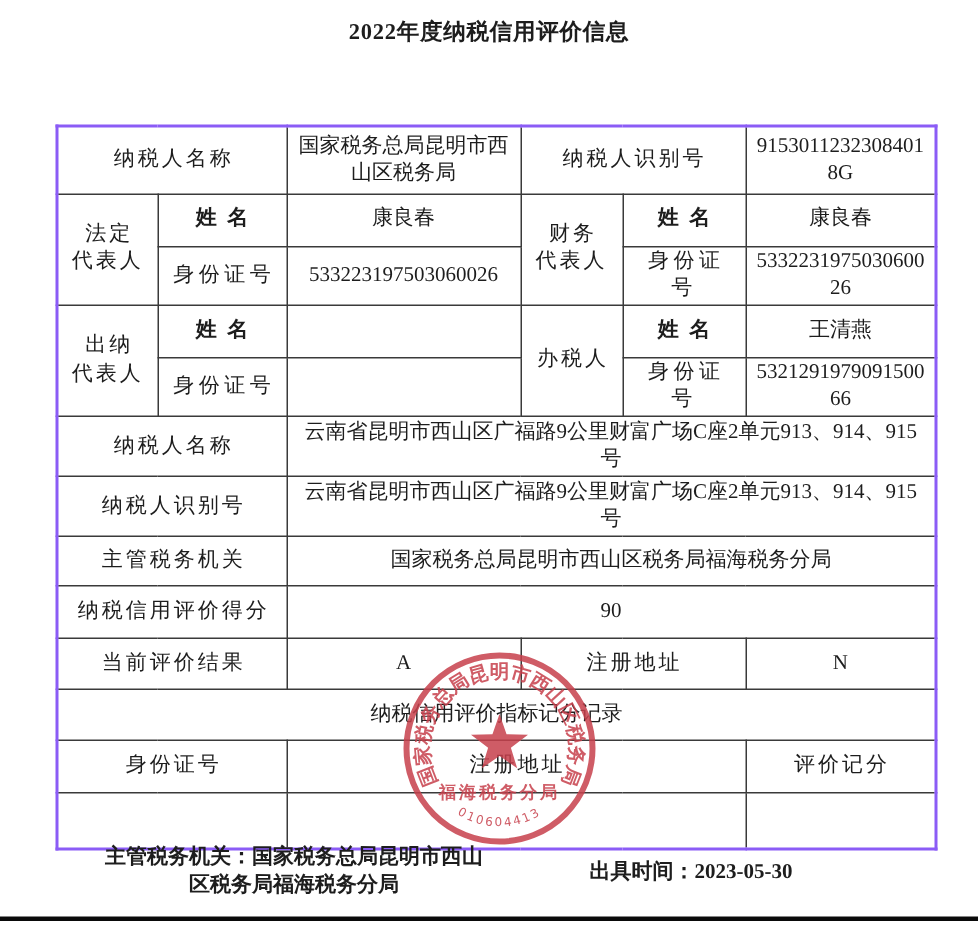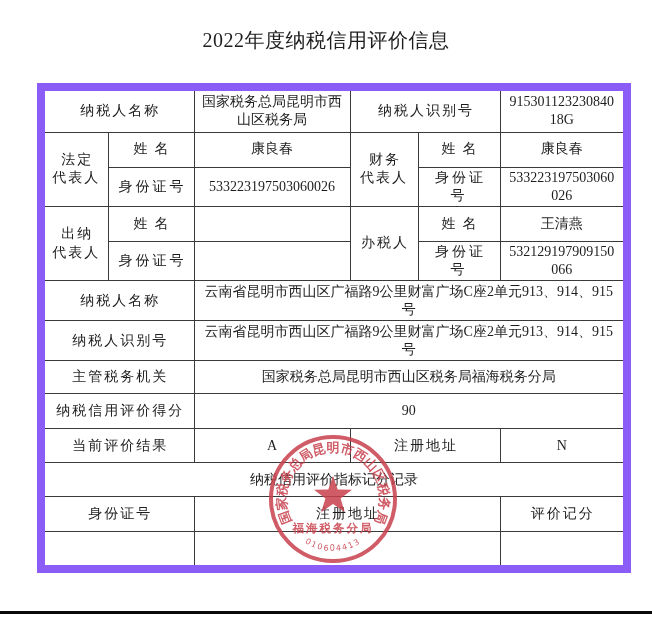--- a/index.html
+++ b/index.html
@@ -6,49 +6,49 @@
   .page {
     position: relative;
     width: 652px;
     height: 620px;
     background: #ffffff;
     overflow: hidden;
     font-family: "Liberation Serif", "DejaVu Serif", serif;
     color: #1d1d1d;
   }
   .title {
-    margin: 16px;
+    margin: 1px;
     padding-top: 11px;
     text-align: center;
-    font-size: 20px;
-    font-weight: normal;
+    font-size: 15px;
+    font-weight: bold;
     letter-spacing: 0.5px;
   }
   table.doc {
     position: absolute;
     left: 37px;
     top: 83px;
     width: 586px;
     border-collapse: collapse;
     table-layout: fixed;
-    border: 8px solid #8b5cf6;
+    border: 2px solid #8b5cf6;
   }
   table.doc td {
     border: 1.5px solid #3a3a3a;
     text-align: center;
     vertical-align: middle;
     font-size: 14px;
     line-height: 1.3;
     padding: 1px 6px;
     white-space: pre-line;
     word-break: break-all;
     overflow: hidden;
   }
   td.lbl { letter-spacing: 2px; text-indent: 2px; }
-  td.ls-wide { letter-spacing: 7px; text-indent: 7px; }
+  td.ls-wide { letter-spacing: 7px; text-indent: 7px; font-weight: bold; }
   td.ls-med { letter-spacing: 3px; text-indent: 3px; }
   td.addr { padding: 1px 16px; }
   tr.h45 { height: 45px; } tr.h40 { height: 40px; } tr.h37 { height: 37px; }
   tr.h35 { height: 35px; } tr.h34 { height: 34px; } tr.h33 { height: 33px; }
   .footer {
     position: absolute;
     left: 37px;
     top: 563px;
     width: 586px;
     display: flex;
@@ -190,16 +190,21 @@
     <text class="arc-cjk">
       <textPath href="#arcTop" startOffset="50%" text-anchor="middle">国家税务总局昆明市西山区税务局</textPath>
     </text>
     <polygon class="star" points="70,47 74.7,60.5 89,60.8 77.6,69.5 81.8,83.2 70,75 58.2,83.2 62.4,69.5 51,60.8 65.3,60.5"></polygon>
     <text class="branch-cjk" x="70" y="103" text-anchor="middle">福海税务分局</text>
     <text class="serial-num">
       <textPath href="#arcBottom" startOffset="50%" text-anchor="middle">5301060441337</textPath>
     </text>
   </svg>
 
+  <div class="footer">
+    <div class="footer-left">主管税务机关：国家税务总局昆明市西山
+区税务局福海税务分局</div>
+    <div class="footer-right"><span>出具时间：</span><span>2023-05-30</span></div>
+  </div>
 
   <div class="bottom-rule"></div>
 
 </div>
 
 </body></html>

